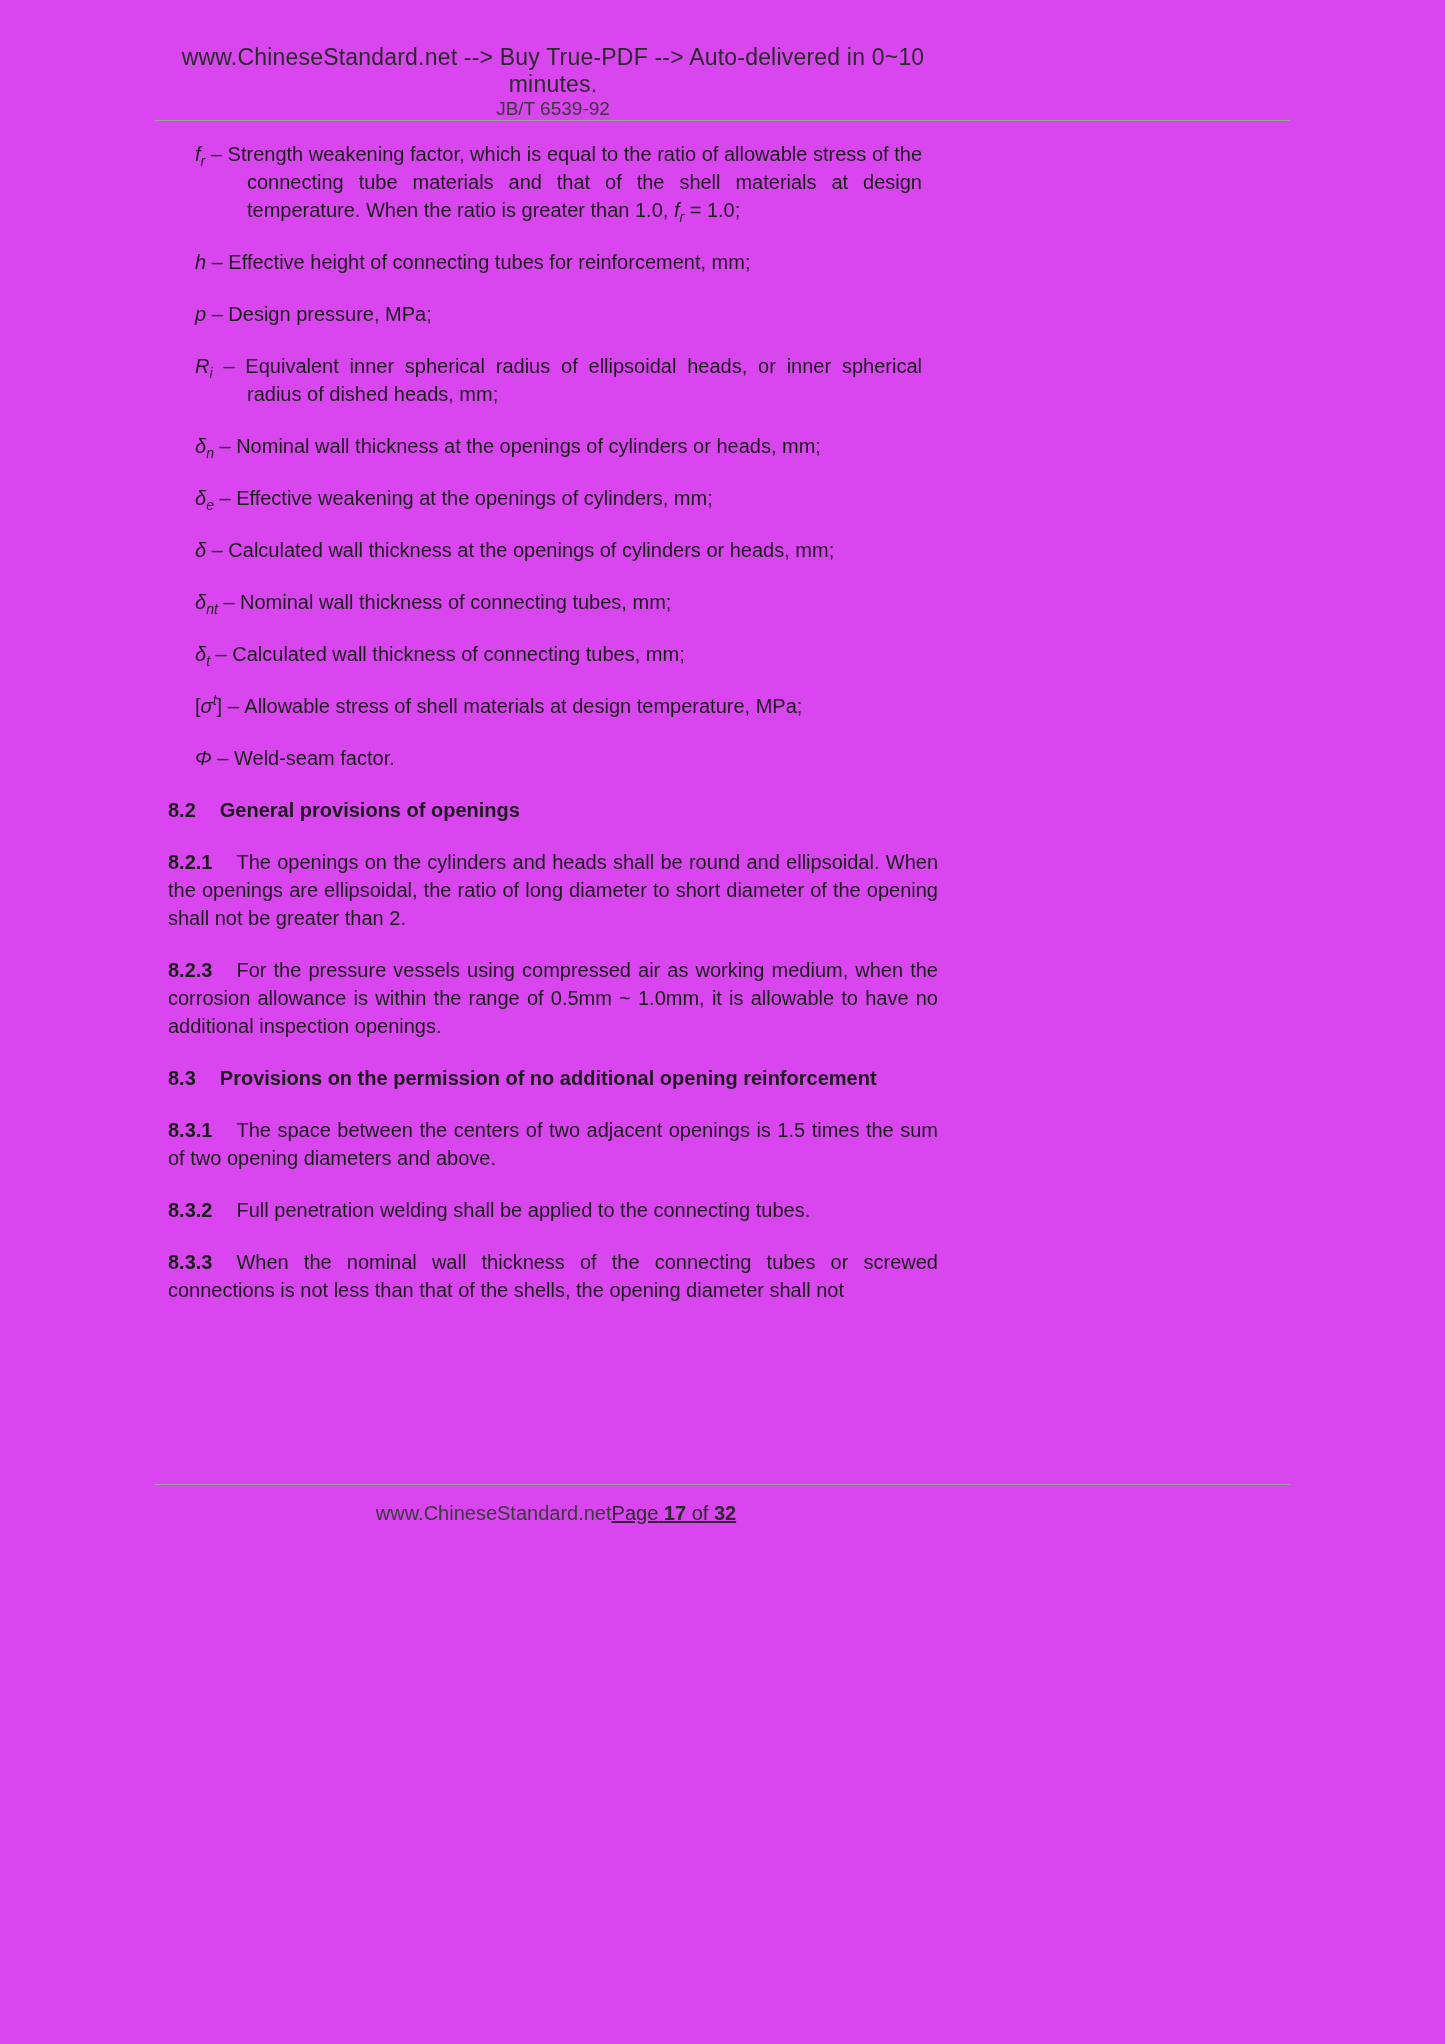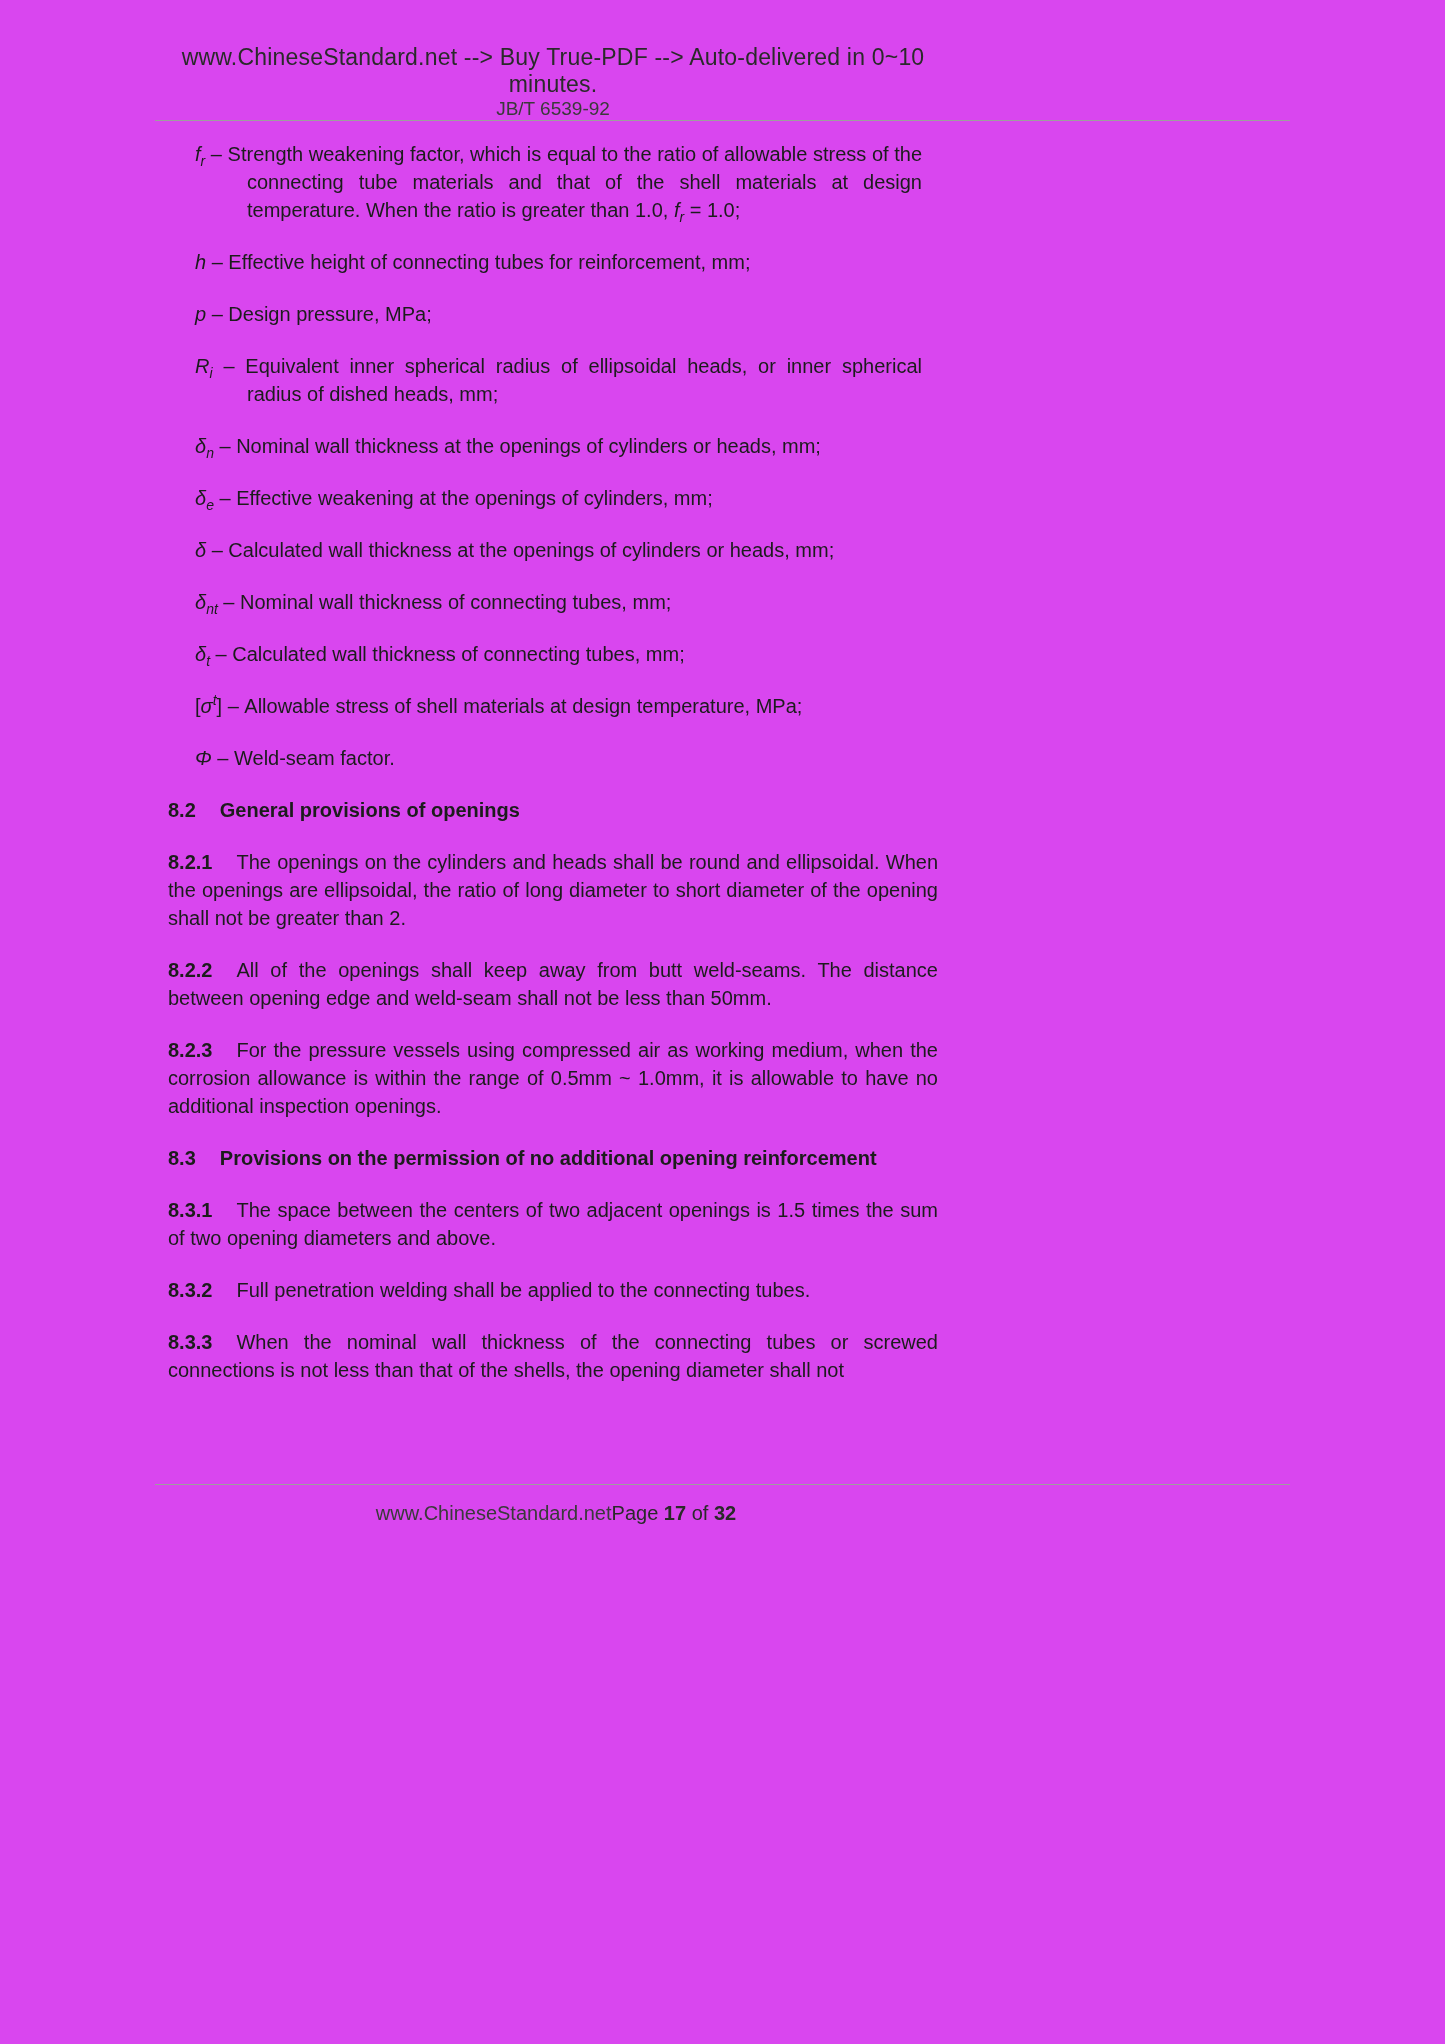--- a/index.html
+++ b/index.html
@@ -64,21 +64,21 @@
     position: absolute;
     top: 1502px;
     left: 172px;
     width: 768px;
     display: flex;
     justify-content: center;
     align-items: baseline;
     font-size: 20px;
   }
   .footer-site { color: #3a3a3a; }
-  .footer-page { color: #2a2a2a; }
+  .footer-page { color: #2a2a2a; text-decoration: underline; }
   .footer-page b { font-weight: bold; }
 </style>
 </head>
 <body>
 
 <div class="page">
 
   <header class="header">
     <div class="tagline">www.ChineseStandard.net --&gt; Buy True-PDF --&gt; Auto-delivered in 0~10 minutes.</div>
     <div class="doc-number">JB/T 6539-92</div>
@@ -96,21 +96,20 @@
         <p class="definition"><i>δ</i><sub class="it">e</sub><span> – Effective weakening at the openings of cylinders, mm;</span></p>
         <p class="definition"><i>δ</i><span> – Calculated wall thickness at the openings of cylinders or heads, mm;</span></p>
         <p class="definition"><i>δ</i><sub class="it">nt</sub><span> – Nominal wall thickness of connecting tubes, mm;</span></p>
         <p class="definition"><i>δ</i><sub class="it">t</sub><span> – Calculated wall thickness of connecting tubes, mm;</span></p>
         <p class="definition"><span>[</span><i>σ</i><sup class="it">t</sup><span>] – Allowable stress of shell materials at design temperature, MPa;</span></p>
         <p class="definition"><i>Φ</i><span> – Weld-seam factor.</span></p>
       </section>
     <section id="sections">
         <p class="heading"><b class="num">8.2</b><span class="gap"></span><span>General provisions of openings</span></p>
         <p class="para"><b class="num">8.2.1</b><span class="gap"></span><span>The openings on the cylinders and heads shall be round and ellipsoidal. When the openings are ellipsoidal, the ratio of long diameter to short diameter of the opening shall not be greater than 2.</span></p>
-        <p class="para"><b class="num">8.2.2</b><span class="gap"></span><span>All of the openings shall keep away from butt weld-seams. The distance between opening edge and weld-seam shall not be less than 50mm.</span></p>
         <p class="para"><b class="num">8.2.3</b><span class="gap"></span><span>For the pressure vessels using compressed air as working medium, when the corrosion allowance is within the range of 0.5mm ~ 1.0mm, it is allowable to have no additional inspection openings.</span></p>
         <p class="heading"><b class="num">8.3</b><span class="gap"></span><span>Provisions on the permission of no additional opening reinforcement</span></p>
         <p class="para"><b class="num">8.3.1</b><span class="gap"></span><span>The space between the centers of two adjacent openings is 1.5 times the sum of two opening diameters and above.</span></p>
         <p class="para"><b class="num">8.3.2</b><span class="gap"></span><span>Full penetration welding shall be applied to the connecting tubes.</span></p>
         <p class="para"><b class="num">8.3.3</b><span class="gap"></span><span>When the nominal wall thickness of the connecting tubes or screwed connections is not less than that of the shells, the opening diameter shall not</span></p>
       </section>
   </main>
 
   <div class="rule rule-bottom"></div>
 

